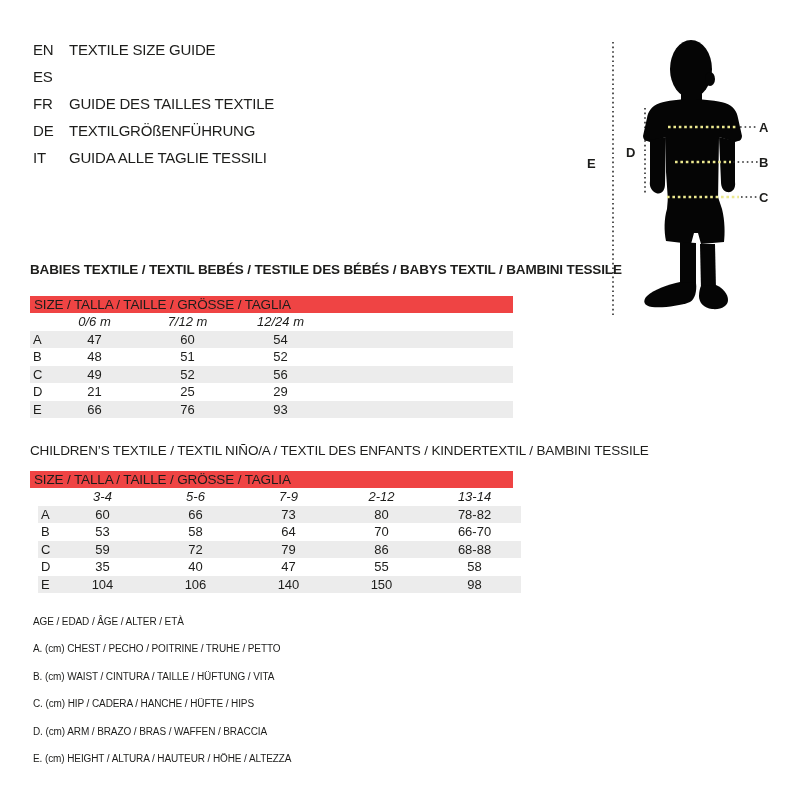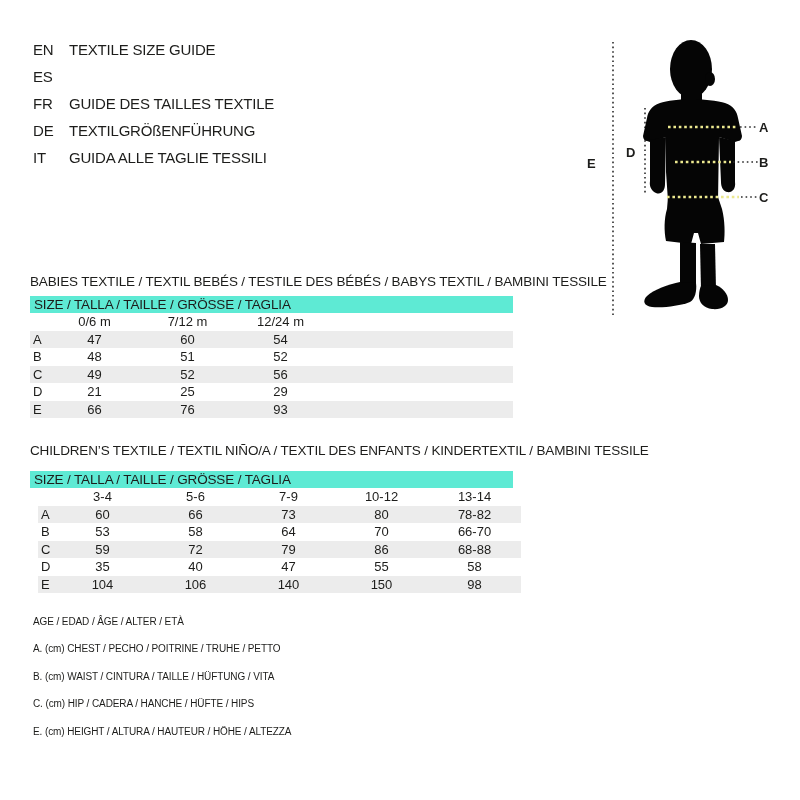--- a/index.html
+++ b/index.html
@@ -8,26 +8,26 @@
     font-family:"Liberation Sans","DejaVu Sans",sans-serif;color:#1d1d1b;
     -webkit-font-smoothing:antialiased;
   }
   
   .lang-block{position:absolute;left:33px;top:36px;}
   .lang-row{display:flex;line-height:27px;font-size:15px;letter-spacing:-0.2px;}
   .lang-code{width:36px;flex:0 0 36px;}
   
   .section-title{position:absolute;left:30px;font-size:13.5px;letter-spacing:-0.15px;white-space:nowrap;}
   
-  .size-bar{position:absolute;left:30px;width:479px;height:17px;background:#5eead4;
+  .size-bar{position:absolute;left:30px;width:479px;height:17px;background:#ef4444;
     font-size:13.5px;line-height:17px;padding-left:4px;letter-spacing:-0.15px;white-space:nowrap;overflow:hidden;}
   table.size-table{position:absolute;left:30px;border-collapse:collapse;table-layout:fixed;width:483px;font-size:13px;}
   table.size-table td{padding:0;text-align:center;height:17.4px;line-height:17.4px;white-space:nowrap;}
   table.size-table td.rowlabel{text-align:left;padding-left:3px;}
-  table.size-table tr.colhead td{height:18px;line-height:18px;}
+  table.size-table tr.colhead td{height:18px;line-height:18px;font-style:italic;}
   table.size-table tr.stripe{background:#ececec;}
   
   .legend-block{position:absolute;left:33px;top:608px;font-size:10px;line-height:27.4px;letter-spacing:-0.1px;}
   
   .figure-svg{position:absolute;left:590px;top:38px;width:180px;height:280px;}
   .measure-label{position:absolute;font-size:13px;font-weight:700;letter-spacing:-0.2px;}
 </style>
 </head>
 <body>
 
@@ -82,21 +82,21 @@
 
     <line x1="77" y1="159" x2="149" y2="159" stroke="#ece88f" stroke-width="2.4" stroke-dasharray="2.6,2.8"></line>
     <line x1="151" y1="159" x2="168" y2="159" stroke="#2b2b2b" stroke-width="1.6" stroke-dasharray="1.6,3"></line>
   </svg>
   <span class="measure-label" style="left:759px;top:120px;">A</span>
   <span class="measure-label" style="left:759px;top:155px;">B</span>
   <span class="measure-label" style="left:759px;top:190px;">C</span>
   <span class="measure-label" style="left:626px;top:145px;">D</span>
   <span class="measure-label" style="left:587px;top:156px;">E</span>
 
-  <div class="section-title" style="top:274px;">BABIES TEXTILE / TEXTIL BEBÉS / TESTILE DES BÉBÉS / BABYS TEXTIL / BAMBINI TESSILE</div>
+  <div class="section-title" style="top:262px;font-weight:bold;">BABIES TEXTILE / TEXTIL BEBÉS / TESTILE DES BÉBÉS / BABYS TEXTIL / BAMBINI TESSILE</div>
   <div class="size-bar" style="top:296px;">SIZE / TALLA / TAILLE / GRÖSSE / TAGLIA</div>
   <table class="size-table" style="top:313px;">
     <colgroup>
         <col style="width:18px">
         <col style="width:93px">
         <col style="width:93px">
         <col style="width:93px">
         <col style="width:186px">
       </colgroup>
     <tbody>
@@ -155,21 +155,21 @@
         <col style="width:93px">
         <col style="width:93px">
         <col style="width:93px">
       </colgroup>
     <tbody>
         <tr class="colhead">
       <td class="rowlabel"></td>
       <td>3-4</td>
       <td>5-6</td>
       <td>7-9</td>
-      <td>10-12</td>
+      <td>2-12</td>
       <td>13-14</td>
     </tr>
     <tr class="stripe">
       <td class="rowlabel">A</td>
       <td>60</td>
       <td>66</td>
       <td>73</td>
       <td>80</td>
       <td>78-82</td>
     </tr>
@@ -206,16 +206,17 @@
       <td>98</td>
     </tr>
   </tbody>
     </table>
 
   <div class="legend-block">
     <div>AGE / EDAD / ÂGE / ALTER / ETÀ</div>
     <div>A. (cm) CHEST / PECHO / POITRINE / TRUHE / PETTO</div>
     <div>B. (cm) WAIST / CINTURA / TAILLE / HÜFTUNG / VITA</div>
     <div>C. (cm) HIP / CADERA / HANCHE / HÜFTE / HIPS</div>
+    <div>D. (cm) ARM / BRAZO / BRAS / WAFFEN / BRACCIA</div>
     <div>E. (cm) HEIGHT / ALTURA / HAUTEUR / HÖHE / ALTEZZA</div>
   </div>
 
 </div>
 
 </body></html>

